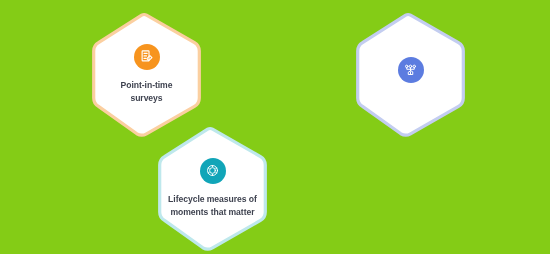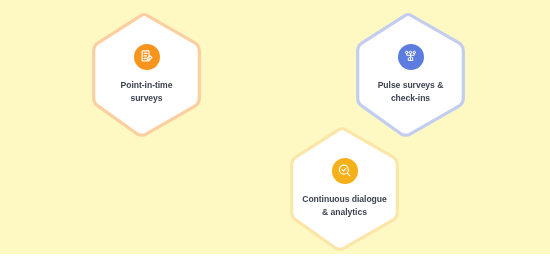--- a/index.html
+++ b/index.html
@@ -11,21 +11,21 @@
     height: 263px;
     background: #ffffff;
     font-family: "Liberation Sans", sans-serif;
     overflow: hidden;
   }
 
   #stage {
     position: relative;
     width: 550px;
     height: 254px;
-    background: #fef9c3;
+    background: #84cc16;
   }
 
   
   .hex {
     position: absolute;
     width: 117px;
     height: 125px;
     display: block;
   }
 
@@ -114,36 +114,34 @@
       <span class="icon-badge" style="background:#5C7CE0;">
         <svg width="15" height="15" viewBox="0 0 24 24" fill="none" stroke="#ffffff" stroke-width="1.6" stroke-linecap="round" stroke-linejoin="round">
           <circle cx="6" cy="5.4" r="2"></circle>
           <circle cx="12" cy="5.4" r="2"></circle>
           <circle cx="18" cy="5.4" r="2"></circle>
           <path d="M6 7.4v2.6h12V7.4M12 7.4v5.2"></path>
           <path d="M12 12.6l-3.6 2.2v3.6h7.2v-3.6z"></path>
           <path d="M12 14.4v4"></path>
         </svg>
       </span>
-      <div class="hex-label">Pulse surveys &amp;
-check-ins</div>
+    </div>
+  </div>
+
+  <div class="hex" id="hex-3">
+    <svg class="hex-svg" viewBox="0 0 117 125">
+      <path d="M58.5 3.2 L106.5 30.6 Q111.3 33.4 111.3 39.0 L111.3 86.0 Q111.3 91.6 106.5 94.4 L58.5 121.8 Q53.7 124.6 48.9 121.8 L10.5 94.4 Q5.7 91.6 5.7 86.0 L5.7 39.0 Q5.7 33.4 10.5 30.6 L53.7 3.2 Q56.1 1.8 58.5 3.2 Z" fill="#FFFFFF" stroke="#BEE8EC" stroke-width="3.2" stroke-linejoin="round"></path>
+    </svg>
+    <div class="hex-content">
+      <span class="icon-badge" style="background:#11A5B8;">
+        <svg width="15" height="15" viewBox="0 0 24 24" fill="none" stroke="#ffffff" stroke-width="1.5" stroke-linecap="round" stroke-linejoin="round">
+          <circle cx="12" cy="12" r="8"></circle>
+          <circle cx="12" cy="12" r="4.6"></circle>
+          <path d="M12 4v1.8M18.9 8l-1.6.9M18.9 16l-1.6-.9M12 20v-1.8M5.1 16l1.6-.9M5.1 8l1.6.9"></path>
+        </svg>
+      </span>
+      <div class="hex-label">Lifecycle measures of
+moments that matter</div>
     </div>
   </div>
 
 
-  <div class="hex" id="hex-4">
-    <svg class="hex-svg" viewBox="0 0 117 125">
-      <path d="M58.5 3.2 L106.5 30.6 Q111.3 33.4 111.3 39.0 L111.3 86.0 Q111.3 91.6 106.5 94.4 L58.5 121.8 Q53.7 124.6 48.9 121.8 L10.5 94.4 Q5.7 91.6 5.7 86.0 L5.7 39.0 Q5.7 33.4 10.5 30.6 L53.7 3.2 Q56.1 1.8 58.5 3.2 Z" fill="#FFFFFF" stroke="#FBE6A8" stroke-width="3.2" stroke-linejoin="round"></path>
-    </svg>
-    <div class="hex-content">
-      <span class="icon-badge" style="background:#F5B01A;">
-        <svg width="15" height="15" viewBox="0 0 24 24" fill="none" stroke="#ffffff" stroke-width="1.7" stroke-linecap="round" stroke-linejoin="round">
-          <circle cx="11" cy="10.6" r="7.2"></circle>
-          <path d="M7.9 10.6l2.3 2.3 4.4-4.8"></path>
-          <path d="M16.4 16.2l4 4.2"></path>
-        </svg>
-      </span>
-      <div class="hex-label">Continuous dialogue
-&amp; analytics</div>
-    </div>
-  </div>
-
 </div>
 
 </body></html>

